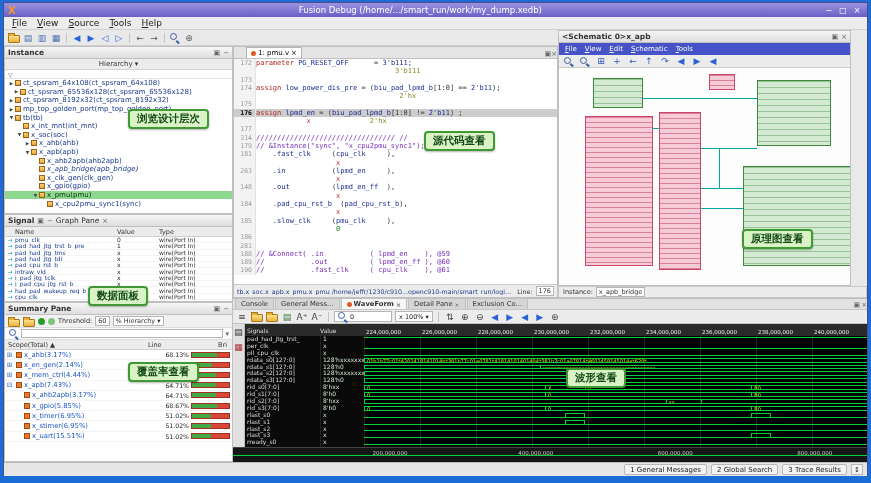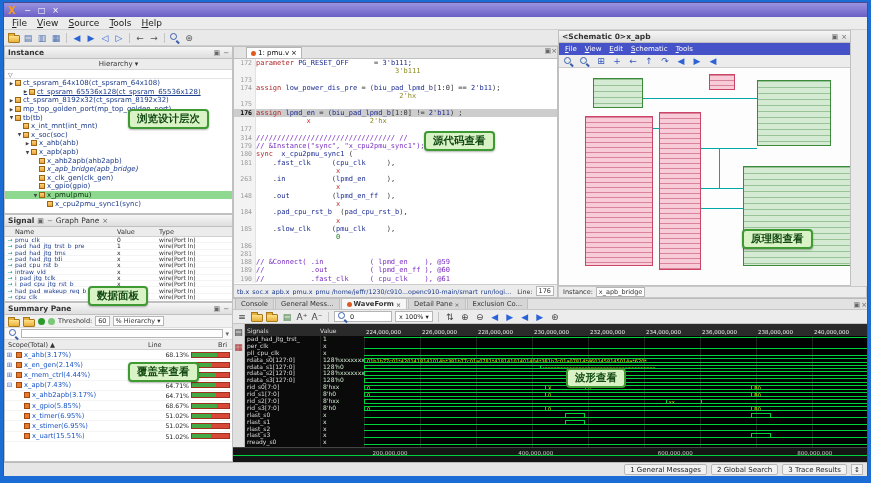--- a/index.html
+++ b/index.html
@@ -63,21 +63,21 @@
   .sum-exp { width:9px; color:#3366cc; font-size:6.5px; text-align:center; flex:none; }
   .sum-icon { width:6px; height:6px; background:#e87a30; border:0.5px solid #a04a10; margin:0 2px; flex:none; }
   .sum-name { color:#1a56c4; flex:1; overflow:hidden; white-space:nowrap; }
   .sum-line { width:70px; display:flex; align-items:center; gap:2px; flex:none; padding-right:2px; }
   .sum-pct { width:27px; font-size:6.2px; text-align:right; color:#222; flex:none; }
   .sum-bar { flex:1; height:6px; background:#d84838; border:0.5px solid #a03020; position:relative; }
   .sum-fill { position:absolute; left:0; top:0; bottom:0; background:#44a844; }
 
   
   .source { top:43px; left:229px; width:325px; height:252px; }
-  .src-tabs { height:12px; background:#e4e4e4; border-bottom:1px solid #c0c0c0; display:flex; font-size:7px; padding-left:12px; }
+  .src-tabs { height:12px; background:#e4e4e4; border-bottom:1px solid #c0c0c0; display:flex; align-items:flex-end; font-size:7px; padding-left:12px; }
   .tab-active { background:#fff; border:1px solid #b5b5b5; border-bottom:none; padding:0 4px; display:flex; align-items:center; gap:2px; height:11px; }
   .dot { width:5px; height:5px; border-radius:50%; background:#e05a20; }
   .code { position:absolute; top:12px; bottom:13px; left:0; right:0; background:#fff; font-family:"DejaVu Sans Mono", monospace; font-size:7px; line-height:8.3px; overflow:hidden; }
   .code-row { display:flex; height:8.3px; white-space:pre; }
   .gut { width:22px; flex:none; text-align:right; padding-right:3px; color:#9a9a9a; background:#f3f3f3; border-right:1px solid #e2e2e2; font-size:6.5px; }
   .code-row.cur { background:#cdcdcd; } .code-row.cur .gut { color:#000; font-weight:bold; background:#cdcdcd; }
   .c-k{color:#b02828;} .c-i{color:#1a2a90;} .c-p{color:#333;} .c-c{color:#7a2fc0;} .c-v{color:#8a8a20;} .c-r{color:#cc3030;} .c-g{color:#1f7a1f;}
   .src-foot { position:absolute; bottom:0; left:0; right:0; height:13px; background:#ececec; border-top:1px solid #ccc; display:flex; align-items:center; gap:3px; font-size:6.3px; padding:0 3px; color:#333; }
   .src-path { flex:1; overflow:hidden; white-space:nowrap; text-overflow:ellipsis; color:#1a3a8a; }
 
@@ -135,20 +135,21 @@
   
   .annot { position:absolute; background:#d9f2c6; border:2px solid #3f9a33; border-radius:4px; color:#124a12; font-size:10.5px; font-weight:bold; padding:1px 7px; z-index:50; box-shadow:0 1px 2px rgba(0,0,0,.3); white-space:nowrap; }
 </style>
 </head>
 <body>
 
 <div class="window">
 
   <div class="titlebar">
     <span class="logo">X</span>
+    <span class="title">Fusion Debug (/home/.../smart_run/work/my_dump.xedb)</span>
     <span class="winctl">─</span>
     <span class="winctl">□</span>
     <span class="winctl">×</span>
   </div>
 
   <div class="menubar" id="menubar">
       <span class="menu-item"><u>F</u>ile</span>
       <span class="menu-item"><u>V</u>iew</span>
       <span class="menu-item"><u>S</u>ource</span>
       <span class="menu-item"><u>T</u>ools</span>
@@ -181,21 +182,21 @@
       <span class="ph-ic">−</span>
     </div>
     <div class="col-head">Hierarchy ▾</div>
     <div class="funnel-row"><span>▽</span></div>
     <div id="instance-tree">
         <div class="tree-row" style="padding-left: 3px;">
           <span class="exp">▶</span>
           <span class="nicon"></span>
           <span>ct_spsram_64x108(ct_spsram_64x108)</span>
         </div>
-        <div class="tree-row" style="padding-left: 17px; text-decoration: underline;">
+        <div class="tree-row" style="padding-left: 8px;">
           <span class="exp">▶</span>
           <span class="nicon"></span>
           <span>ct_spsram_65536x128(ct_spsram_65536x128)</span>
         </div>
         <div class="tree-row" style="padding-left: 3px;">
           <span class="exp">▶</span>
           <span class="nicon"></span>
           <span>ct_spsram_8192x32(ct_spsram_8192x32)</span>
         </div>
         <div class="tree-row" style="padding-left: 3px;">
@@ -484,21 +485,20 @@
         <div class="code-row"><span class="gut"></span><span><span class="c-v">                                 3'b111</span></span></div>
         <div class="code-row"><span class="gut">173</span><span></span></div>
         <div class="code-row"><span class="gut">174</span><span><span class="c-k">assign</span><span class="c-p"> </span><span class="c-i">low_power_dis_pre</span><span class="c-p"> = (</span><span class="c-i">biu_pad_lpmd_b</span><span class="c-p">[1:0] == </span><span class="c-i">2'b11</span><span class="c-p">);</span></span></div>
         <div class="code-row"><span class="gut"></span><span><span class="c-v">                                  2'hx</span></span></div>
         <div class="code-row"><span class="gut">175</span><span></span></div>
         <div class="code-row cur"><span class="gut">176</span><span><span class="c-k">assign</span><span class="c-p"> </span><span class="c-i">lpmd_en</span><span class="c-p"> = (</span><span class="c-i">biu_pad_lpmd_b</span><span class="c-p">[1:0] != </span><span class="c-i">2'b11</span><span class="c-p">) ;</span></span></div>
         <div class="code-row"><span class="gut"></span><span><span class="c-r">            x</span><span class="c-v">              2'hx</span></span></div>
         <div class="code-row"><span class="gut">177</span><span></span></div>
         <div class="code-row"><span class="gut">314</span><span><span class="c-c">///////////////////////////////// //</span></span></div>
         <div class="code-row"><span class="gut">179</span><span><span class="c-c">// &amp;Instance("sync", "x_cpu2pmu_sync1"); @58</span></span></div>
-        <div class="code-row"><span class="gut">180</span><span><span class="c-k">sync</span><span class="c-p">  </span><span class="c-i">x_cpu2pmu_sync1</span><span class="c-p"> (</span></span></div>
         <div class="code-row"><span class="gut">181</span><span><span class="c-p">    .</span><span class="c-i">fast_clk</span><span class="c-p">     (</span><span class="c-i">cpu_clk</span><span class="c-p">     ),</span></span></div>
         <div class="code-row"><span class="gut"></span><span><span class="c-r">                   x</span></span></div>
         <div class="code-row"><span class="gut">263</span><span><span class="c-p">    .</span><span class="c-i">in</span><span class="c-p">           (</span><span class="c-i">lpmd_en</span><span class="c-p">     ),</span></span></div>
         <div class="code-row"><span class="gut"></span><span><span class="c-r">                   x</span></span></div>
         <div class="code-row"><span class="gut">148</span><span><span class="c-p">    .</span><span class="c-i">out</span><span class="c-p">          (</span><span class="c-i">lpmd_en_ff</span><span class="c-p">  ),</span></span></div>
         <div class="code-row"><span class="gut"></span><span><span class="c-r">                   x</span></span></div>
         <div class="code-row"><span class="gut">184</span><span><span class="c-p">    .</span><span class="c-i">pad_cpu_rst_b</span><span class="c-p">  (</span><span class="c-i">pad_cpu_rst_b</span><span class="c-p">),</span></span></div>
         <div class="code-row"><span class="gut"></span><span><span class="c-r">                   x</span></span></div>
         <div class="code-row"><span class="gut">185</span><span><span class="c-p">    .</span><span class="c-i">slow_clk</span><span class="c-p">     (</span><span class="c-i">pmu_clk</span><span class="c-p">     ),</span></span></div>
         <div class="code-row"><span class="gut"></span><span><span class="c-g">                   0</span></span></div>

